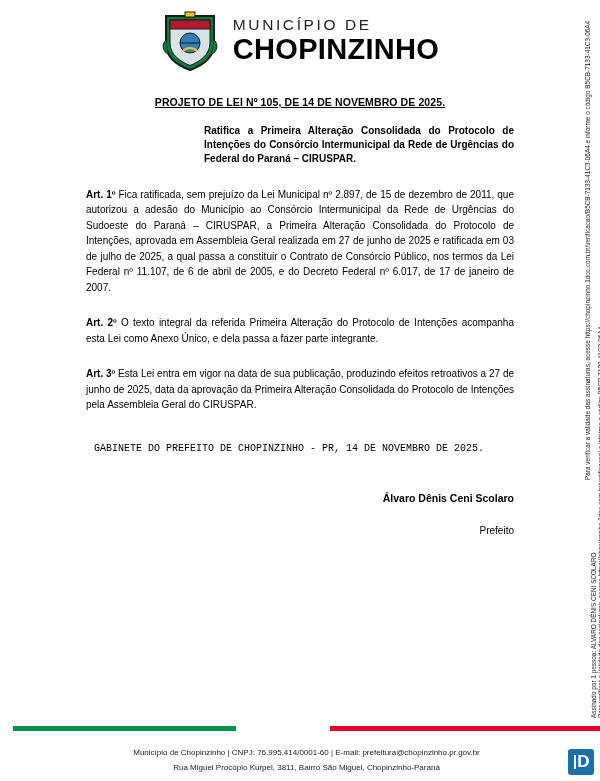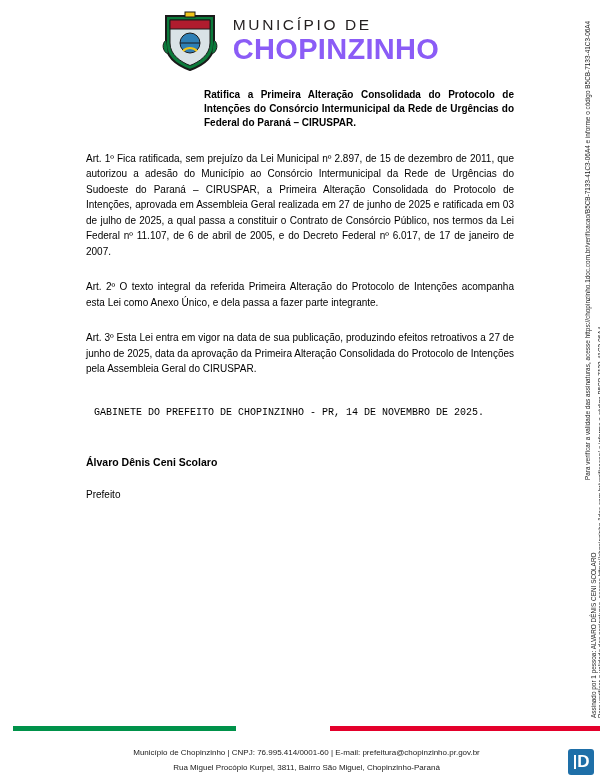--- a/index.html
+++ b/index.html
@@ -46,21 +46,21 @@
   .brand-top {
     font-size: 15.5px;
     letter-spacing: 2.6px;
     color: #231f20;
     font-weight: normal;
   }
   .brand-main {
     font-size: 29px;
     font-weight: bold;
     letter-spacing: 0.3px;
-    color: #8b5cf6;
+    color: #000000;
     margin-top: 2px;
   }
 
   
   .content {
     padding: 0 86px 0 86px;
   }
   .doc-title {
     text-align: center;
     font-size: 10.5px;
@@ -75,30 +75,30 @@
     font-weight: bold;
     text-align: justify;
     line-height: 1.42;
   }
   p.art {
     font-size: 10px;
     text-align: justify;
     line-height: 1.55;
     margin: 20px 0 0 0;
   }
-  p.art b { font-weight: normal; }
+  p.art b { font-weight: bold; }
   .art-first { margin-top: 22px; }
   .gabinete {
     font-size: 10px;
     margin: 30px 0 0 8px;
     text-align: left;
     font-family: Liberation Mono, monospace;
   }
   .signature {
-    text-align: left;
+    text-align: right;
     margin-top: 38px;
   }
   .sig-name {
     font-size: 10.5px;
     font-weight: bold;
   }
   .sig-role {
     font-size: 10px;
     margin-top: 21px;
   }
@@ -195,20 +195,21 @@
       </svg>
     </div>
     <div class="brandtext">
       <div class="brand-top">MUNICÍPIO DE</div>
       <div class="brand-main">CHOPINZINHO</div>
     </div>
   </div>
 
   <div class="content">
 
+    <div class="doc-title">PROJETO DE LEI Nº 105, DE 14 DE NOVEMBRO DE 2025.</div>
 
     <div class="ementa">Ratifica a Primeira Alteração Consolidada do Protocolo de Intenções do Consórcio Intermunicipal da Rede de Urgências do Federal do Paraná – CIRUSPAR.</div>
 
     <p class="art art-first"><b>Art. 1º</b><span> Fica ratificada, sem prejuízo da Lei Municipal nº 2.897, de 15 de dezembro de 2011, que autorizou a adesão do Município ao Consórcio Intermunicipal da Rede de Urgências do Sudoeste do Paraná – CIRUSPAR, a Primeira Alteração Consolidada do Protocolo de Intenções, aprovada em Assembleia Geral realizada em 27 de junho de 2025 e ratificada em 03 de julho de 2025, a qual passa a constituir o Contrato de Consórcio Público, nos termos da Lei Federal nº 11.107, de 6 de abril de 2005, e do Decreto Federal nº 6.017, de 17 de janeiro de 2007.</span></p>
 
     <p class="art"><b>Art. 2º</b><span> O texto integral da referida Primeira Alteração do Protocolo de Intenções acompanha esta Lei como Anexo Único, e dela passa a fazer parte integrante.</span></p>
 
     <p class="art"><b>Art. 3º</b><span> Esta Lei entra em vigor na data de sua publicação, produzindo efeitos retroativos a 27 de junho de 2025, data da aprovação da Primeira Alteração Consolidada do Protocolo de Intenções pela Assembleia Geral do CIRUSPAR.</span></p>
 
     <div class="gabinete">GABINETE DO PREFEITO DE CHOPINZINHO - PR, 14 DE NOVEMBRO DE 2025.</div>

